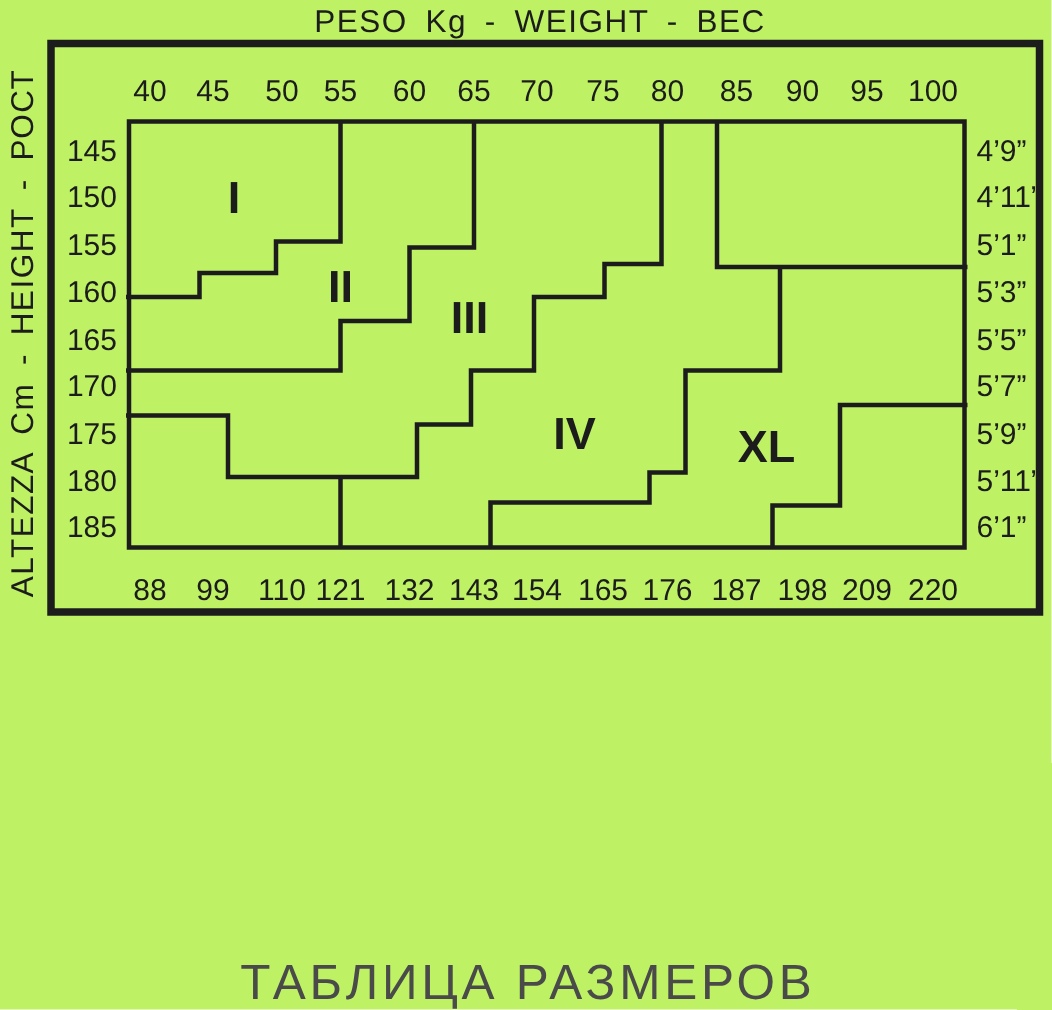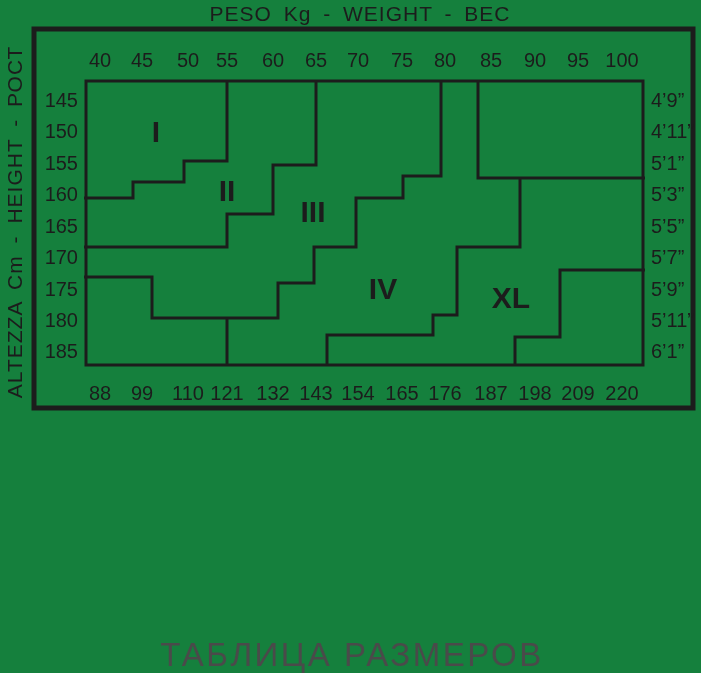--- a/index.html
+++ b/index.html
@@ -1,16 +1,16 @@
 <!DOCTYPE html>
 <html><head>
 <meta charset="utf-8">
 <style>
   html, body { margin: 0; padding: 0; background: #ffffff; }
-  .stage { width: 701px; height: 673px; background: #15803d; position: relative; }
+  .stage { width: 701px; height: 673px; background: #bef264; position: relative; }
   svg { display: block; font-family: "Liberation Sans", sans-serif; }
   .tick  { font-size: 20px; fill: #1c1c1c; }
   .zone  { font-size: 30px; font-weight: bold; fill: #1c1c1c; }
   .axis-title { font-size: 21px; fill: #1c1c1c; letter-spacing: 1px; word-spacing: 5px; }
   .caption { font-size: 33px; fill: #4a4a4a; letter-spacing: 2.5px; }
 </style>
 </head>
 <body>
 
 <div class="stage">

